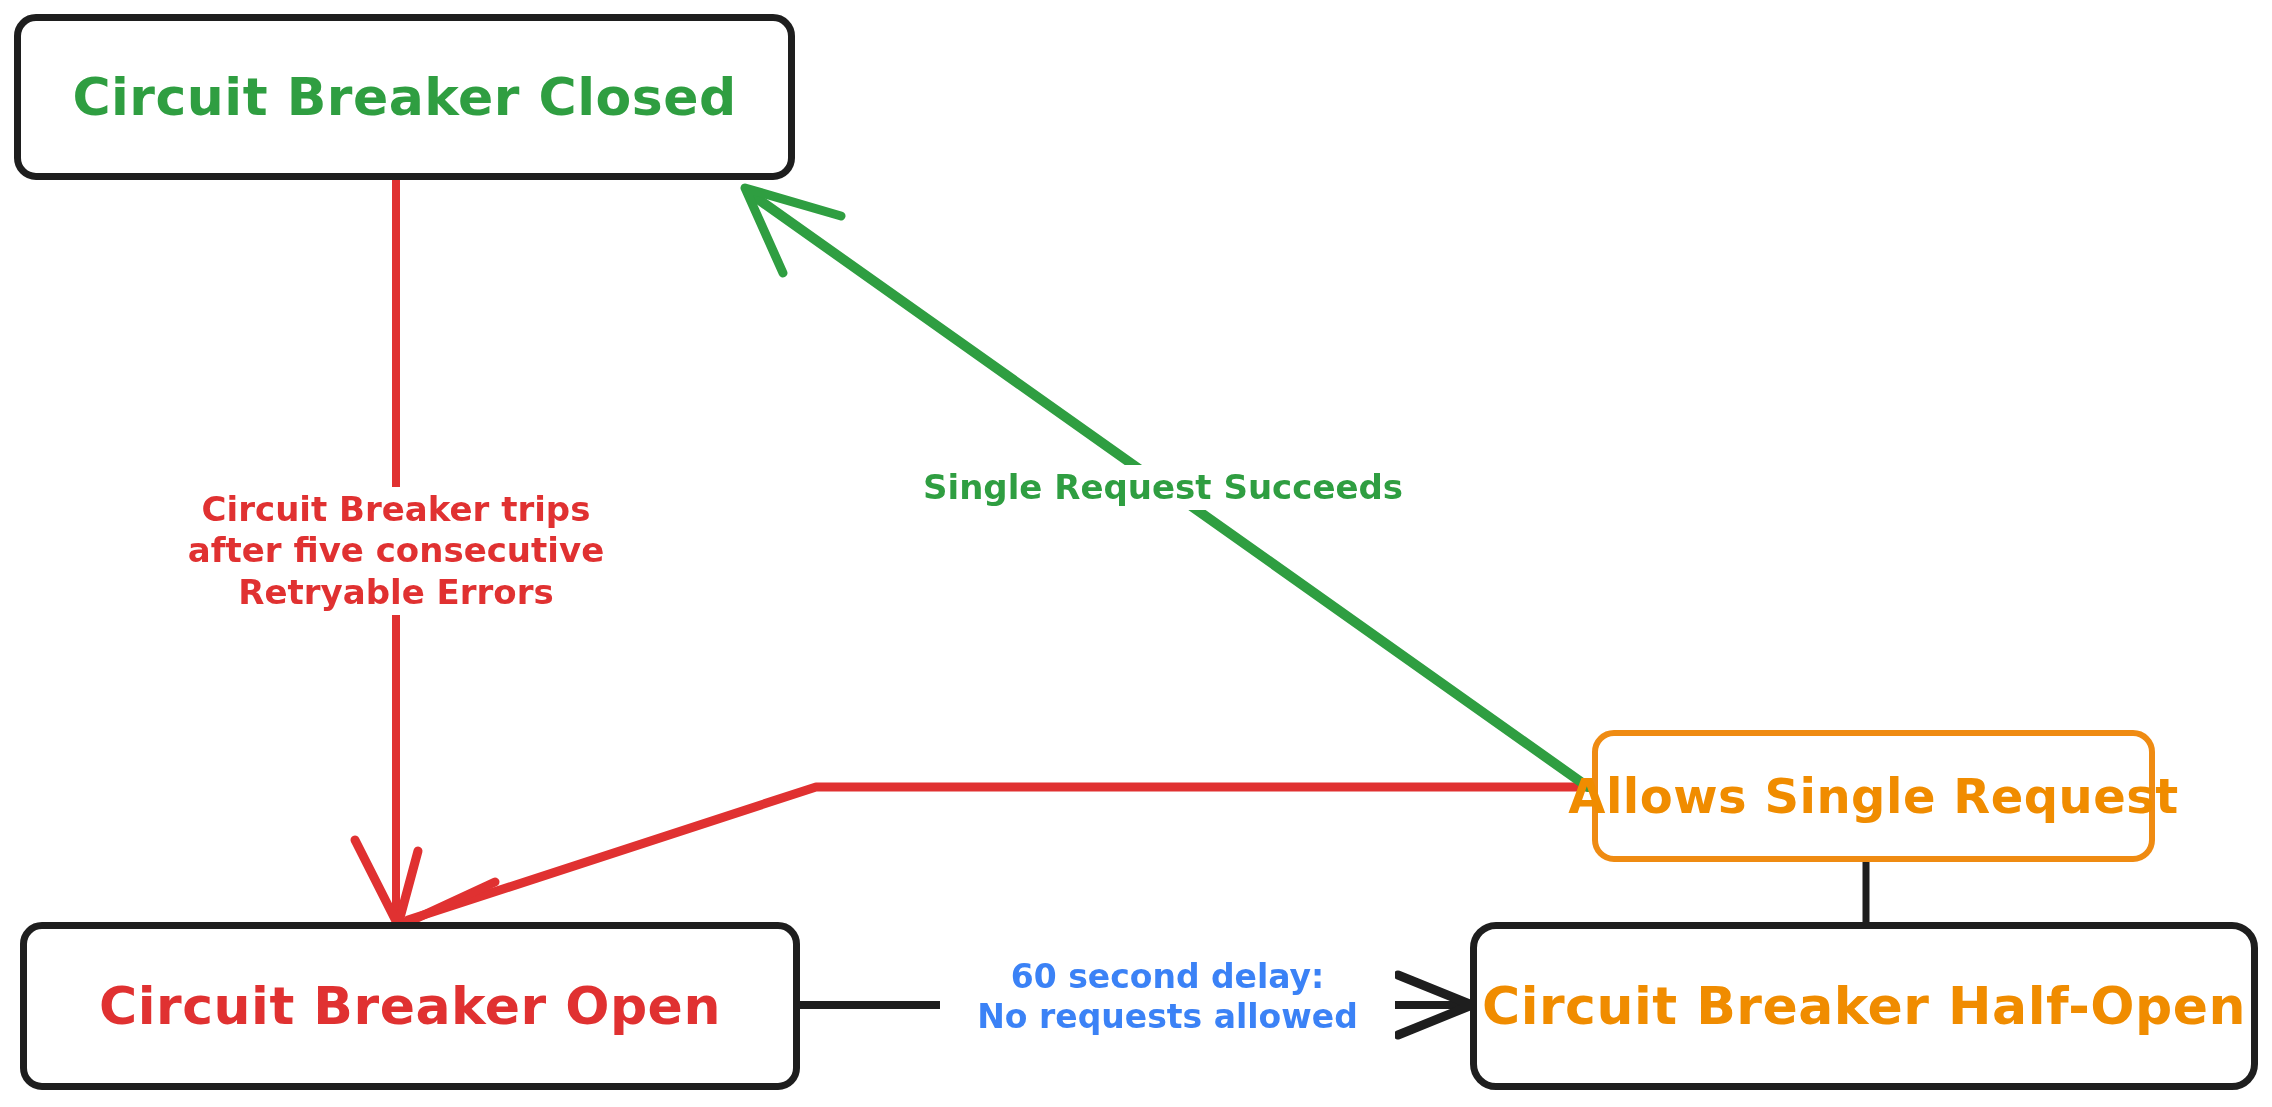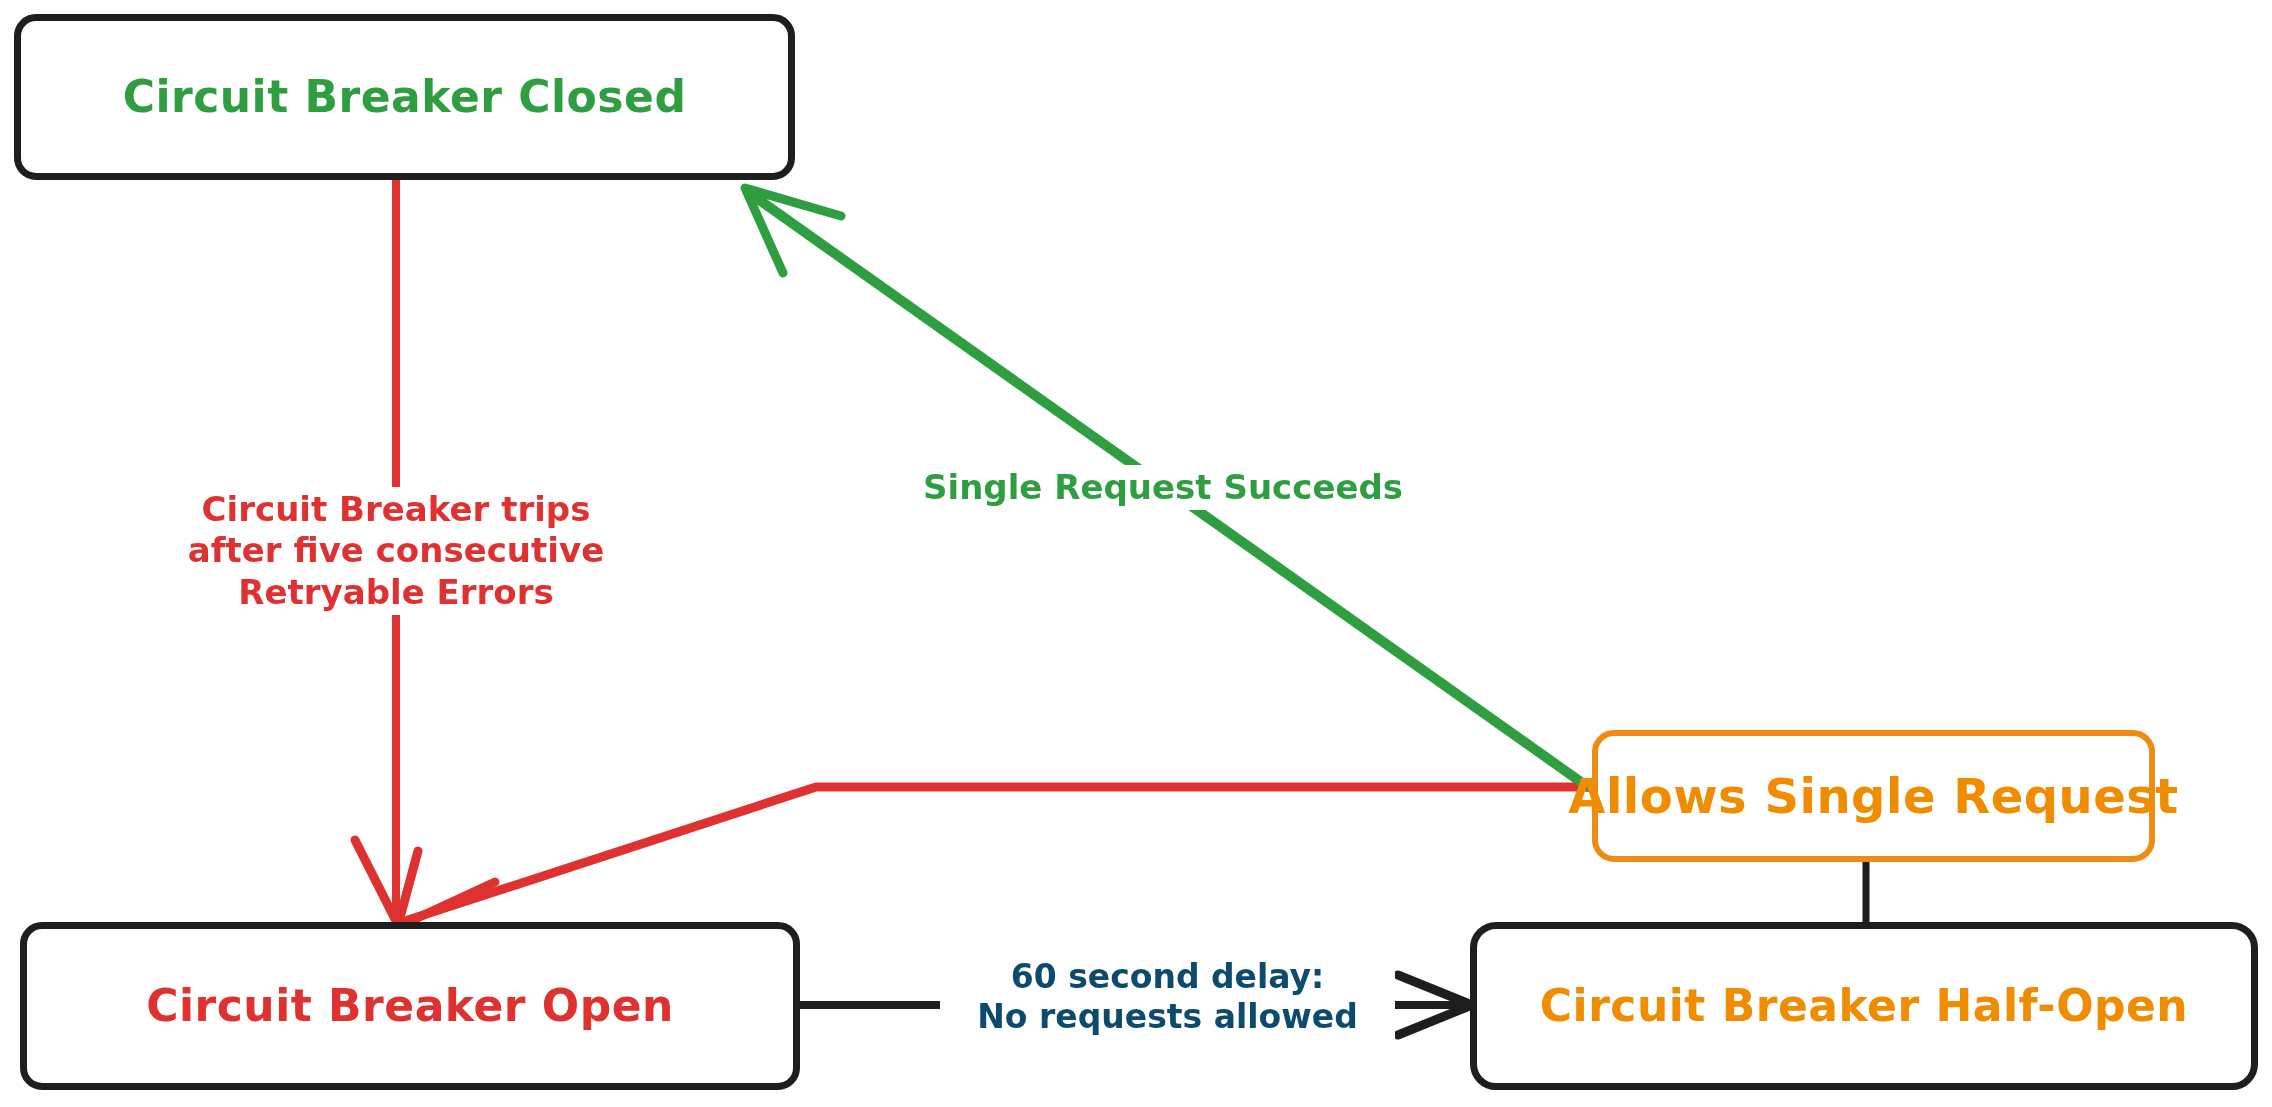--- a/index.html
+++ b/index.html
@@ -44,23 +44,23 @@
   .node-label {
     font-family: "DejaVu Sans", sans-serif;
     font-weight: 700;
     letter-spacing: 0.5px;
     white-space: nowrap;
     line-height: 1;
   }
   .label-green { color: #2f9e41; }
   .label-red   { color: #e03131; }
   .label-orange{ color: #f08c00; }
-  .label-black { color: #0c4a6e; }
+  .label-black { color: #3b82f6; }
 
-  .size-xl { font-size: 44px; }
+  .size-xl { font-size: 52px; }
   .size-lg { font-size: 48px; }
 
   .edge-label {
     position: absolute;
     font-family: "DejaVu Sans", sans-serif;
     font-weight: 700;
     line-height: 1.22;
     text-align: center;
     white-space: nowrap;
     background: #ffffff;

